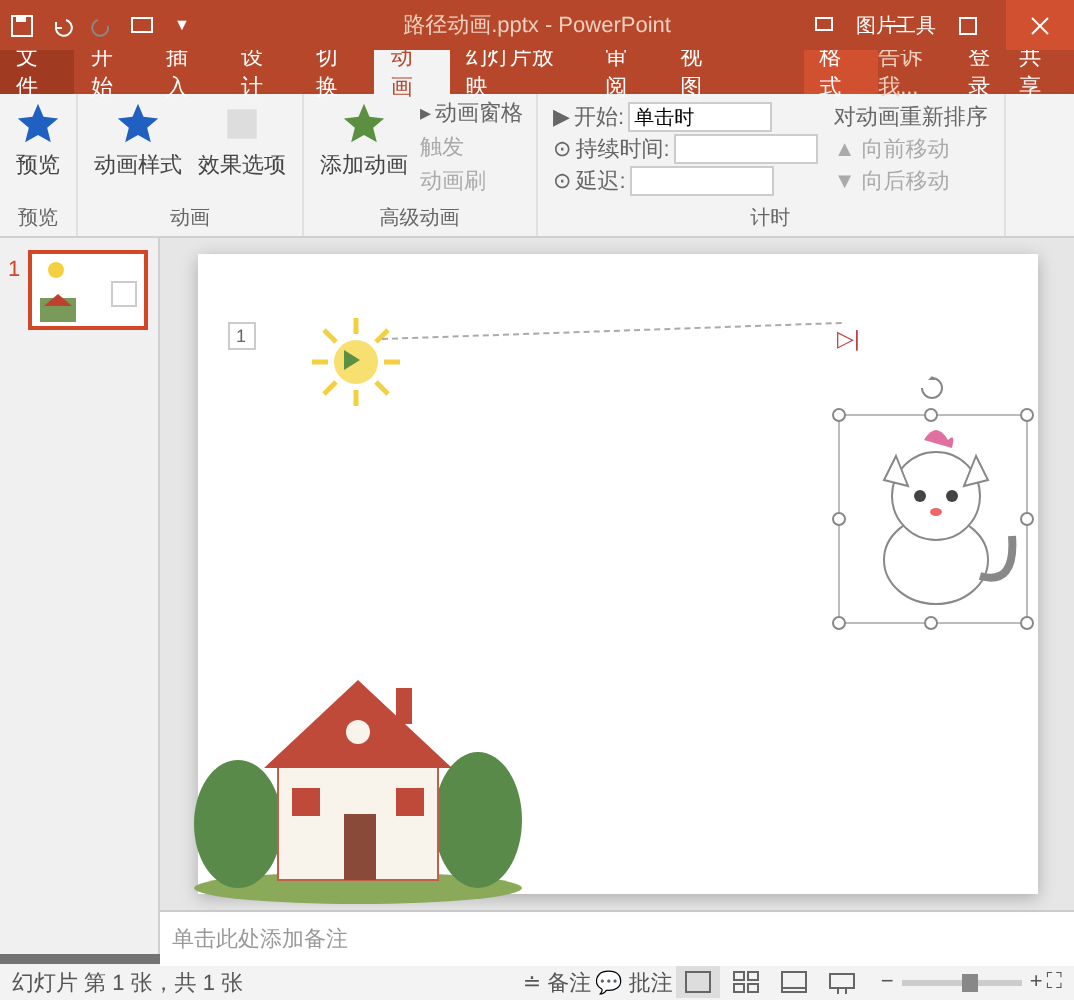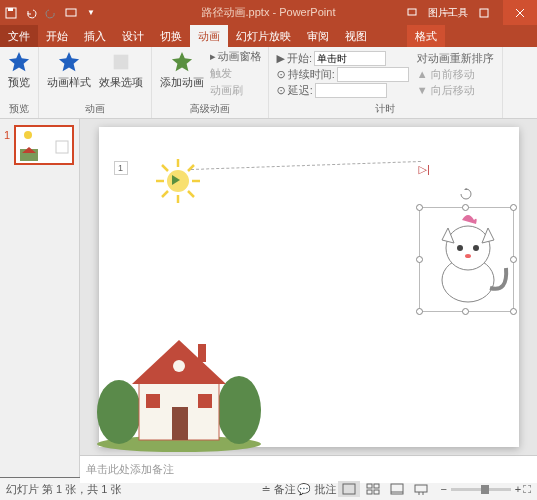--- a/index.html
+++ b/index.html
@@ -40,21 +40,21 @@
 .slide-wrap{flex:1;display:flex;align-items:flex-start;justify-content:center;padding:8px;}
 .slide{width:420px;height:320px;background:#fff;box-shadow:0 2px 8px rgba(0,0,0,0.25);position:relative;}
 .anim-tag{position:absolute;left:15px;top:34px;border:1px solid #ccc;background:#fff;width:14px;height:14px;font-size:9px;display:flex;align-items:center;justify-content:center;color:#666;}
 .sun{position:absolute;left:55px;top:30px;}
 .motion-end{position:absolute;left:320px;top:36px;color:#c04040;font-size:11px;}
 .cat-box{position:absolute;left:320px;top:80px;width:95px;height:105px;border:1px solid #bbb;}
 .handle{position:absolute;width:7px;height:7px;border:1px solid #888;background:#fff;border-radius:50%;}
 .rotate-handle{position:absolute;left:50%;top:-20px;transform:translateX(-50%);width:12px;height:12px;}
 .house{position:absolute;left:-5px;bottom:-5px;}
 .notes{border-top:1px solid #ccc;padding:6px;color:#999;font-size:11px;cursor:text;background:#fff;}
-.statusbar{height:23px;background:#f3f3f3;border-top:1px solid #737373;display:flex;align-items:center;padding:0 6px;font-size:10px;color:#555;gap:8px;}
+.statusbar{height:23px;background:#f3f3f3;border-top:5px solid #737373;display:flex;align-items:center;padding:0 6px;font-size:10px;color:#555;gap:8px;}
 .view-btns{margin-left:auto;display:flex;gap:2px;align-items:center;}
 .view-btn{width:22px;height:16px;display:flex;align-items:center;justify-content:center;cursor:pointer;}
 .view-btn.active{background:#ddd;}
 .zoom{display:flex;align-items:center;gap:4px;margin-left:6px;}
 .zoom-track{width:60px;height:3px;background:#ccc;position:relative;}
 .zoom-thumb{position:absolute;left:30px;top:-3px;width:8px;height:9px;background:#888;}
 .star-icon{fill:#2060c0;}
 .path-line{position:absolute;left:92px;top:42px;width:230px;border-top:1.5px dashed #aaa;transform:rotate(-2deg);transform-origin:left;}
 .play-tri{position:absolute;left:73px;top:48px;width:0;height:0;border-left:8px solid #5a9040;border-top:5px solid transparent;border-bottom:5px solid transparent;}
 </style>
@@ -118,20 +118,25 @@
   <div class="menu-item file">文件</div>
   <div class="menu-item">开始</div>
   <div class="menu-item">插入</div>
   <div class="menu-item">设计</div>
   <div class="menu-item">切换</div>
   <div class="menu-item active">动画</div>
   <div class="menu-item">幻灯片放映</div>
   <div class="menu-item">审阅</div>
   <div class="menu-item">视图</div>
   <div class="menu-item format">格式</div>
+  <div class="menu-right">
+    <span class="tell-me">告诉我...</span>
+    <span style="color:#fff;">登录</span>
+    <span style="color:#fff;">共享</span>
+  </div>
 </div>
 
 <div class="ribbon">
   <div class="ribbon-group">
     <div class="ribbon-group-content">
       <div class="big-btn">
         <svg width="22" height="22" viewBox="0 0 24 24">
             <polygon class="star-icon" points="12,1 15,8 23,9 17,14 19,22 12,18 5,22 7,14 1,9 9,8"></polygon>
           </svg>
         <span class="big-btn-label">预览</span>

